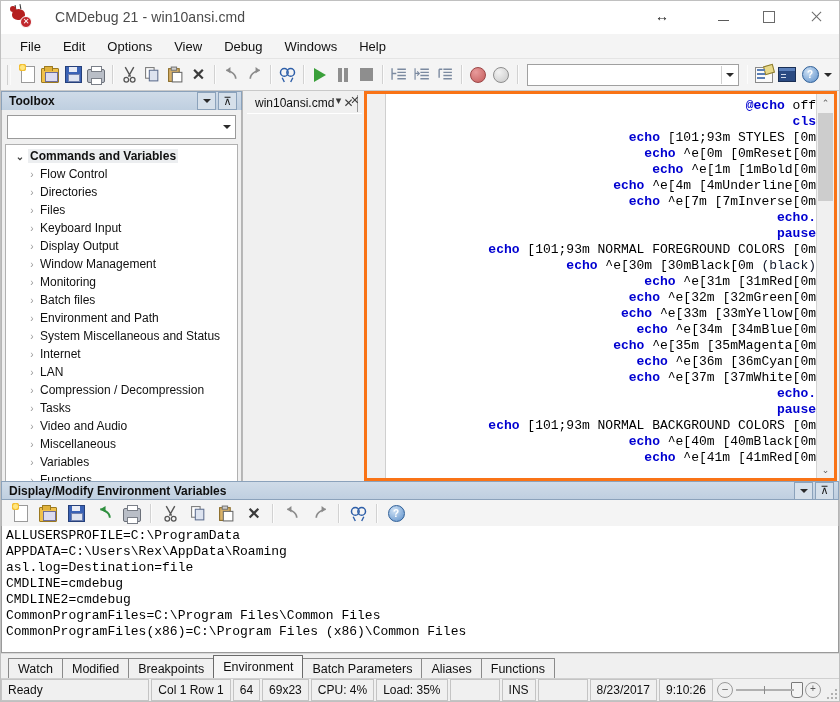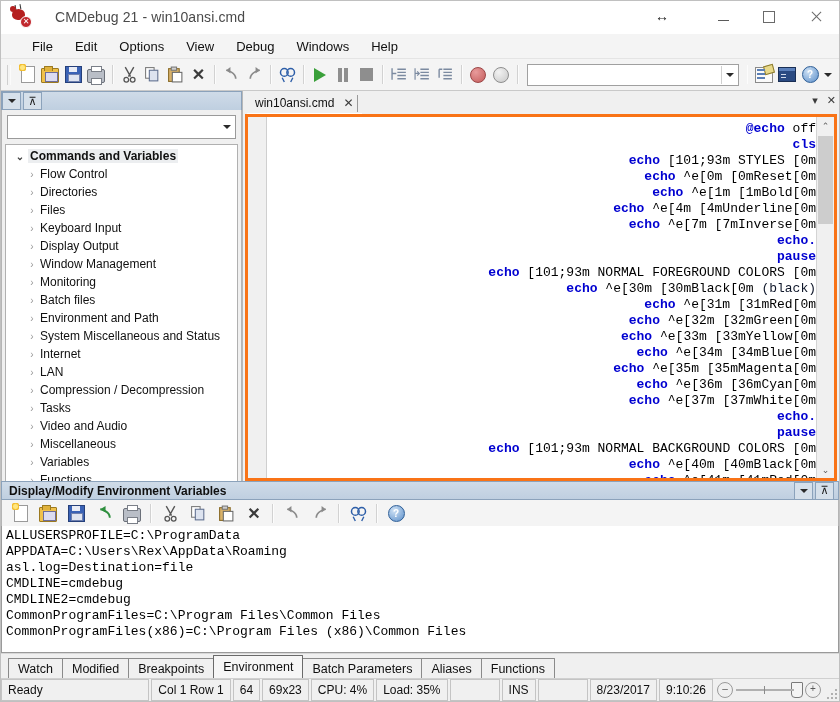--- a/index.html
+++ b/index.html
@@ -36,21 +36,21 @@
   .win-btn .min-glyph{display:block;width:11px;height:1px;background:#5a5a5a;margin-top:6px;}
   .win-btn .max-glyph{display:block;width:10px;height:10px;border:1px solid #6a6a6a;}
   .win-btn .close-glyph{position:relative;width:12px;height:12px;}
   .win-btn .close-glyph:before,.win-btn .close-glyph:after{content:"";position:absolute;
      left:0;top:5px;width:13px;height:1px;background:#6a6a6a;}
   .win-btn .close-glyph:before{transform:rotate(45deg);}
   .win-btn .close-glyph:after{transform:rotate(-45deg);}
 
   
   .menubar{height:24px;background:#f4f4f4;display:flex;align-items:center;
-           border-bottom:1px solid #e4e4e4;flex:0 0 auto;padding-left:20px;}
+           border-bottom:1px solid #e4e4e4;flex:0 0 auto;padding-left:8px;}
   .menu-item{padding:3px 11px;font-size:13px;color:#101010;cursor:default;}
 
   
   .toolbar{height:31px;background:#f4f4f4;display:flex;align-items:center;
            border-bottom:1px solid #c9c9c9;flex:0 0 auto;padding:0 4px;}
   .tb-grip{width:3px;height:20px;border-left:1px solid #cfcfcf;border-right:1px solid #fbfbfb;
            margin:0 4px 0 2px;}
   .tbtn{width:26px;height:25px;display:flex;align-items:center;justify-content:center;
         position:relative;border:1px solid transparent;border-radius:2px;}
   .tsep{width:1px;height:19px;background:#d2d2d2;margin:0 4px;border-right:1px solid #fcfcfc;}
@@ -131,21 +131,21 @@
   .tree-row{height:18px;display:flex;align-items:center;font-size:12px;color:#101010;
      padding-left:6px;white-space:nowrap;}
   .tree-row.root{font-weight:bold;}
   .tree-row.root .tlabel{background:#eceef0;padding:0 2px;}
   .chev{width:16px;flex:0 0 auto;text-align:center;color:#9a9a9a;font-size:10px;}
   .chev.open{color:#3b3b3b;}
   .tree-row.child{padding-left:18px;}
   .tlabel{}
 
   
-  .editor-pane{flex:1 1 auto;display:flex;flex-direction:column;min-width:0;background:#f0f0f0;}
+  .editor-pane{flex:1 1 auto;display:flex;flex-direction:row;min-width:0;background:#f0f0f0;}
   .editor-tabstrip{height:23px;display:flex;align-items:flex-end;position:relative;
      background:#f0f0f0;padding-left:4px;}
   .etab{height:20px;display:flex;align-items:center;padding:0 4px 0 8px;background:#f0f0f0;
      font-size:12px;color:#101010;border-bottom:1px solid #ffffff;}
   .etab .close-x{margin-left:9px;color:#3a3a3a;font-size:12px;}
   .etab .divider{width:1px;height:17px;background:#9a9a9a;margin-left:4px;}
   .tabstrip-right{position:absolute;right:3px;top:3px;display:flex;align-items:center;gap:9px;}
   .tabstrip-right .tsr{color:#3a3a3a;font-size:11px;}
   .editor-frame{flex:1;display:flex;border:3px solid #f97316;background:#fff;
      margin:0 2px 0 2px;min-height:0;overflow:hidden;text-align:right;}
@@ -350,20 +350,21 @@
       </div>
     <div class="tbtn" style="width:14px">
         <span class="caret-dn"></span>
       </div>
   </div>
 
   <div class="body-area">
 
     <div class="toolbox-pane">
       <div class="pane-header">
+        <span class="pane-title">Toolbox</span>
         <span class="pane-btn">
             <span class="caret-dn"></span>
           </span>
         <span class="pane-btn pin">
             <span class="pin-glyph">⊼</span>
           </span>
       </div>
       <div class="toolbox-body">
         <div class="tb-combo">
           <input class="cval" value="" style="border: none; outline: none; width: 100%; font-family: &quot;Liberation Sans&quot;, sans-serif; font-size: 12px;" placeholder="">

